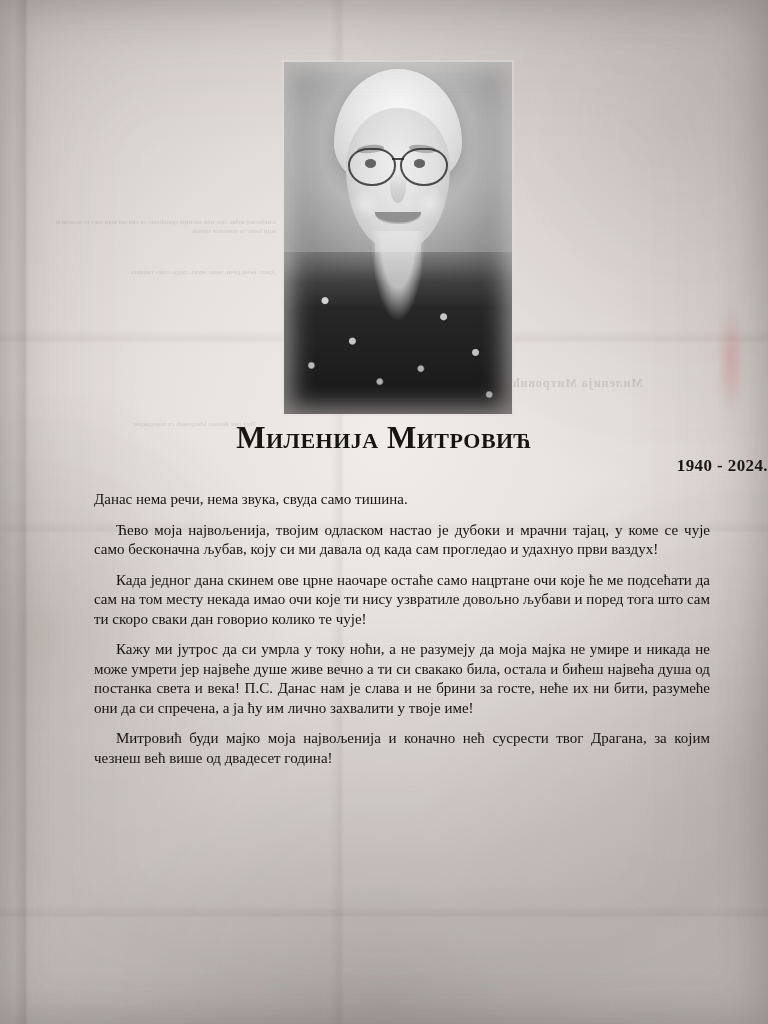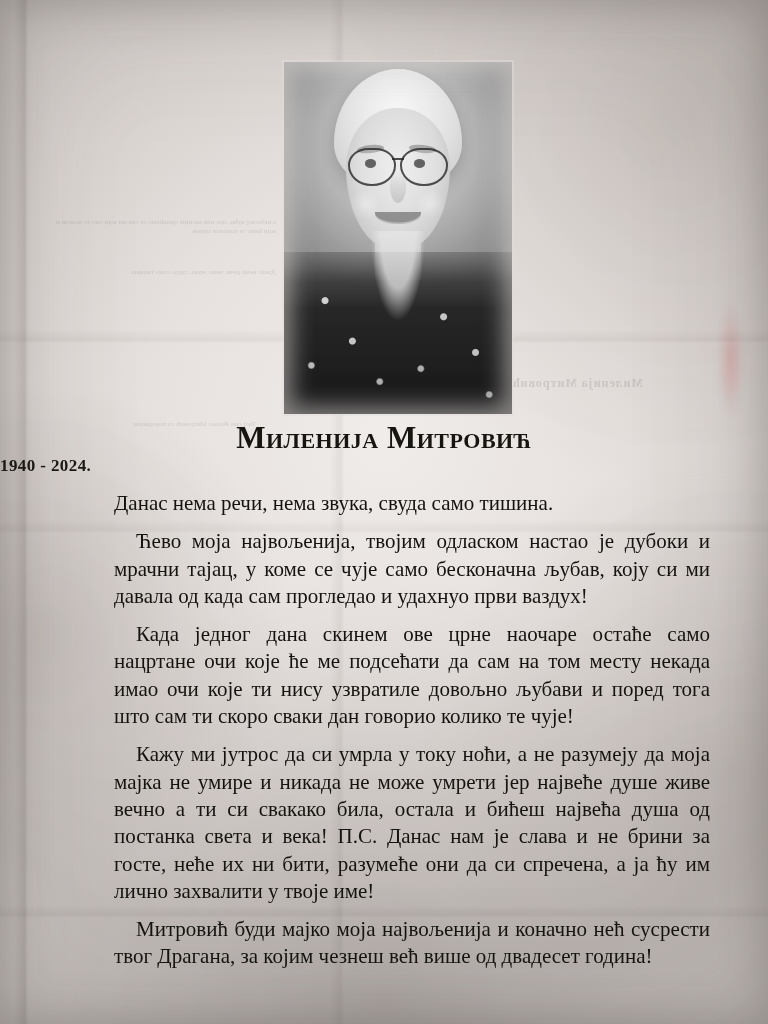--- a/index.html
+++ b/index.html
@@ -241,37 +241,36 @@
     font-weight: bold;
     letter-spacing: .5px;
     color: #17150f;
     font-variant: small-caps;
     text-transform: none;
   }
   .years {
     position: absolute;
     left: 0; right: 0;
     top: 456px;
-    text-align: left;
+    text-align: right;
     font-size: 17px;
     font-weight: bold;
     letter-spacing: .4px;
     color: #1a1814;
   }
 
   .body-text {
     position: absolute;
     left: 94px;
     right: 58px;
     top: 490px;
     color: #15130f;
-    font-size: 21px;
+    font-size: 15px;
     line-height: 1.30;
     text-align: justify;
-    margin-left: 20px;
   }
   .body-text p {
     margin: 0 0 11px 0;
     text-indent: 22px;
   }
   .body-text p.noindent { text-indent: 0; }
 </style>
 </head>
 <body>
 

